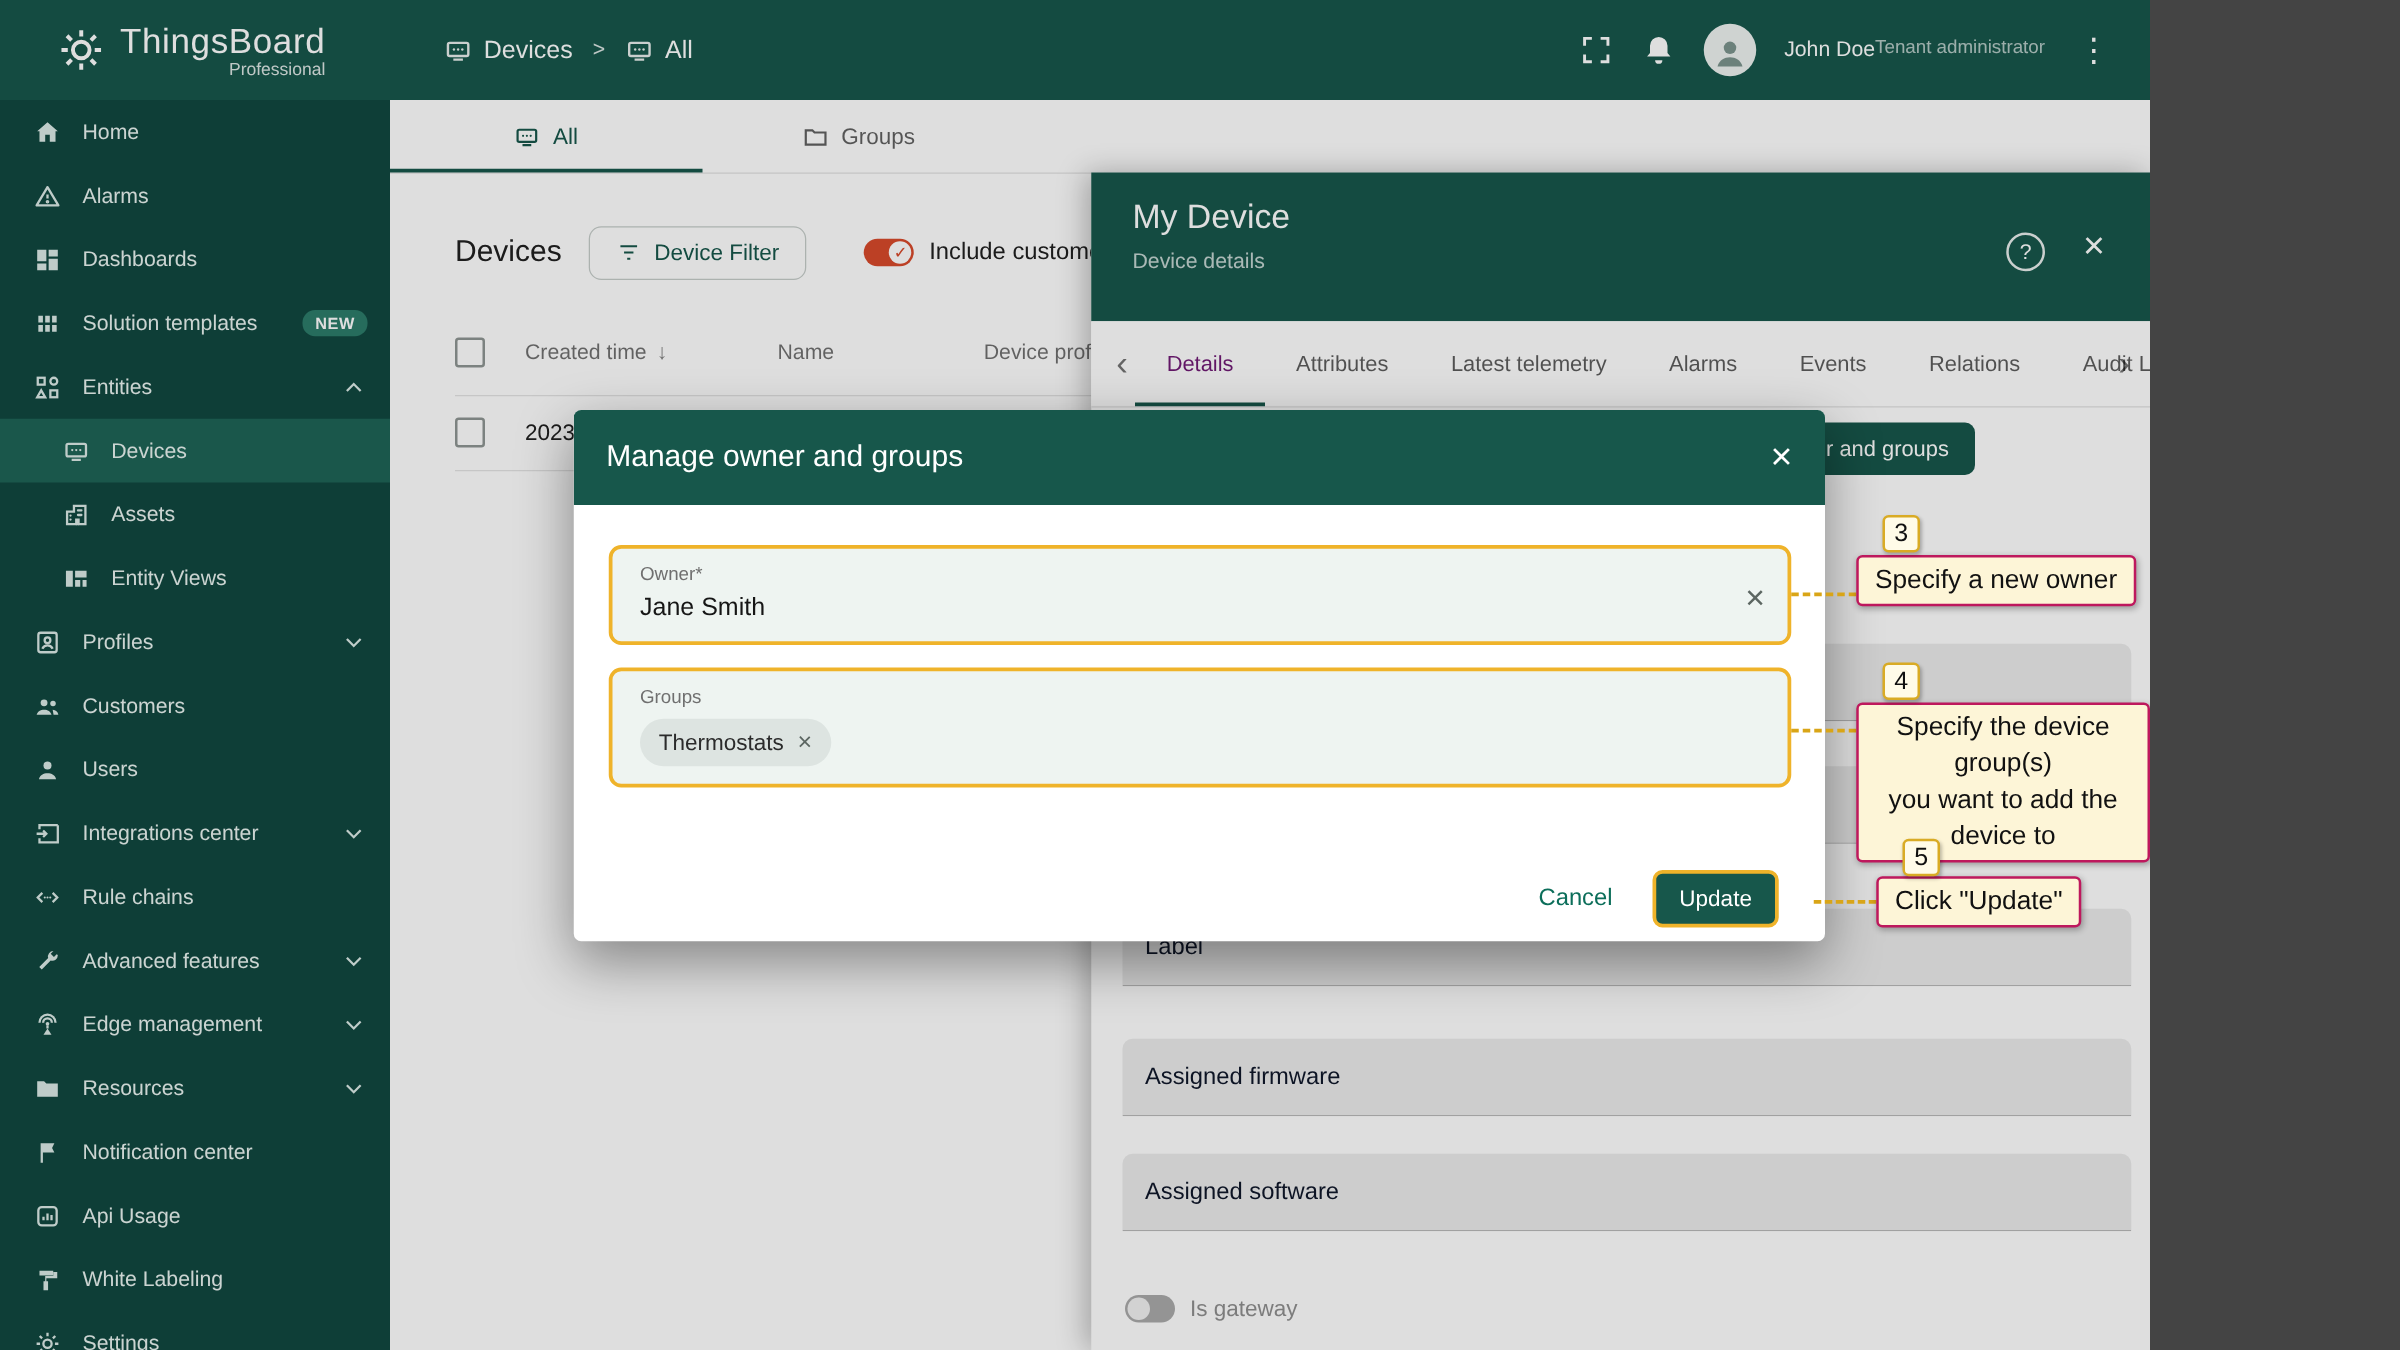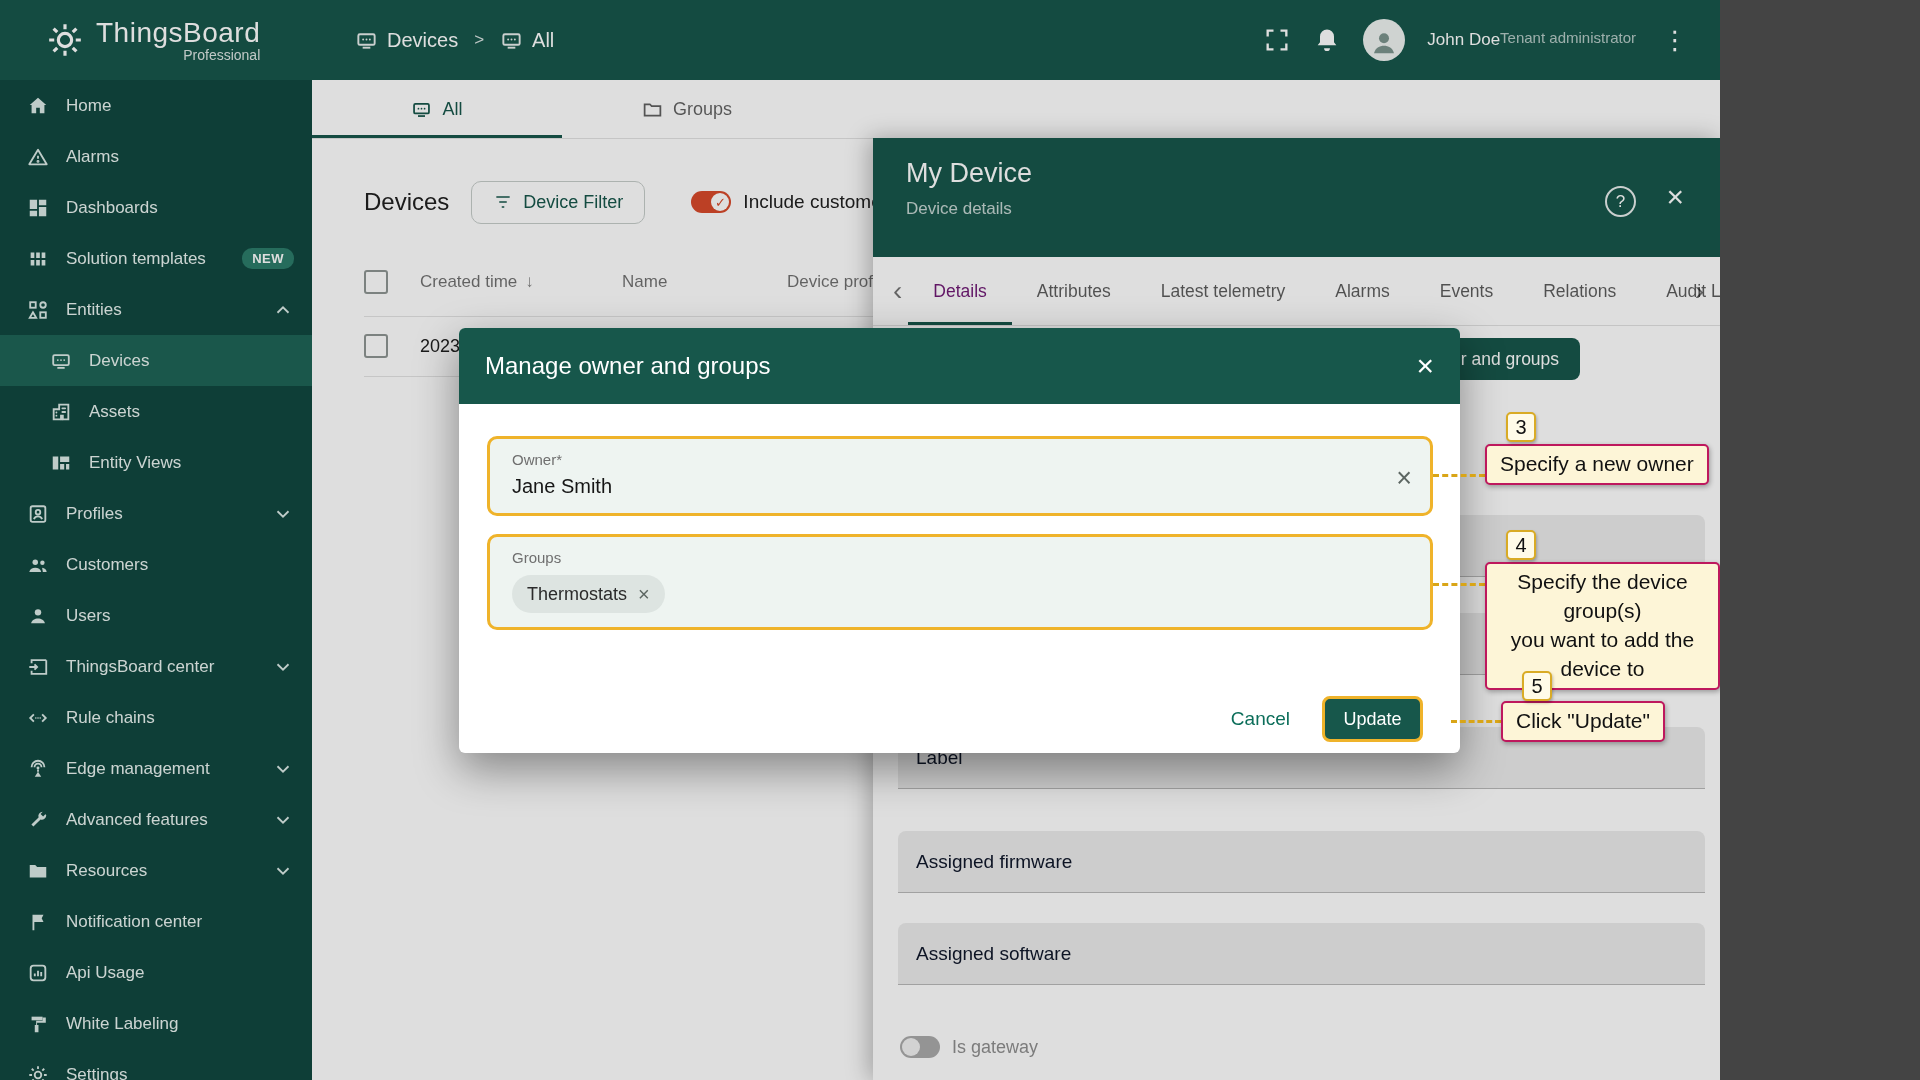--- a/index.html
+++ b/index.html
@@ -316,61 +316,61 @@
           </svg>
         </span>
       <span>Users</span>
     </div>
     <div class="nav-item">
       <span class="ic">
           <svg viewBox="0 0 24 24" fill="none" stroke="currentColor" stroke-width="2">
             <path d="M21 4.5H5v3.5M21 4.5v15H5V16M2.5 12H11M8.2 9.2 11 12l-2.8 2.8"></path>
           </svg>
         </span>
-      <span>ThingsBoard center</span>
+      <span>Integrations center</span>
       <span class="nav-chev ic">
           <svg viewBox="0 0 24 24" fill="none" stroke="currentColor" stroke-width="2">
             <path d="M6 9l6 6 6-6"></path>
           </svg>
         </span>
     </div>
     <div class="nav-item">
       <span class="ic">
           <svg viewBox="0 0 24 24" fill="none" stroke="currentColor" stroke-width="2">
             <path d="M7.5 8 3.5 12l4 4M16.5 8l4 4-4 4"></path>
             <circle cx="9.6" cy="12" r=".9" fill="currentColor" stroke="none"></circle>
             <circle cx="12" cy="12" r=".9" fill="currentColor" stroke="none"></circle>
             <circle cx="14.4" cy="12" r=".9" fill="currentColor" stroke="none"></circle>
           </svg>
         </span>
       <span>Rule chains</span>
     </div>
     <div class="nav-item">
       <span class="ic">
+          <svg viewBox="0 0 24 24" fill="currentColor">
+            <path d="M21 6.8a4.8 4.8 0 0 1-6.2 4.6L7 19.2l-2.2-2.2 7.8-7.8A4.8 4.8 0 0 1 17.2 3l-2.4 2.4 2.8 2.8 2.4-2.4c.6.3 1 .6 1 1z"></path>
+          </svg>
+        </span>
+      <span>Advanced features</span>
+      <span class="nav-chev ic">
+          <svg viewBox="0 0 24 24" fill="none" stroke="currentColor" stroke-width="2">
+            <path d="M6 9l6 6 6-6"></path>
+          </svg>
+        </span>
+    </div>
+    <div class="nav-item">
+      <span class="ic">
           <svg viewBox="0 0 24 24" fill="none" stroke="currentColor" stroke-width="2">
             <path d="M5 10a7 7 0 0 1 14 0M8.2 10a3.8 3.8 0 0 1 7.6 0"></path>
             <circle cx="12" cy="11" r="1.6" fill="currentColor" stroke="none"></circle>
             <path d="M12 12.5V15"></path>
             <path d="M8.5 20.5 12 15l3.5 5.5z" fill="currentColor" stroke="none"></path>
           </svg>
         </span>
       <span>Edge management</span>
-      <span class="nav-chev ic">
-          <svg viewBox="0 0 24 24" fill="none" stroke="currentColor" stroke-width="2">
-            <path d="M6 9l6 6 6-6"></path>
-          </svg>
-        </span>
-    </div>
-    <div class="nav-item">
-      <span class="ic">
-          <svg viewBox="0 0 24 24" fill="currentColor">
-            <path d="M21 6.8a4.8 4.8 0 0 1-6.2 4.6L7 19.2l-2.2-2.2 7.8-7.8A4.8 4.8 0 0 1 17.2 3l-2.4 2.4 2.8 2.8 2.4-2.4c.6.3 1 .6 1 1z"></path>
-          </svg>
-        </span>
-      <span>Advanced features</span>
       <span class="nav-chev ic">
           <svg viewBox="0 0 24 24" fill="none" stroke="currentColor" stroke-width="2">
             <path d="M6 9l6 6 6-6"></path>
           </svg>
         </span>
     </div>
     <div class="nav-item">
       <span class="ic">
           <svg viewBox="0 0 24 24" fill="currentColor">
             <path d="M3 5.5h6l2 2h10V19H3z"></path>

